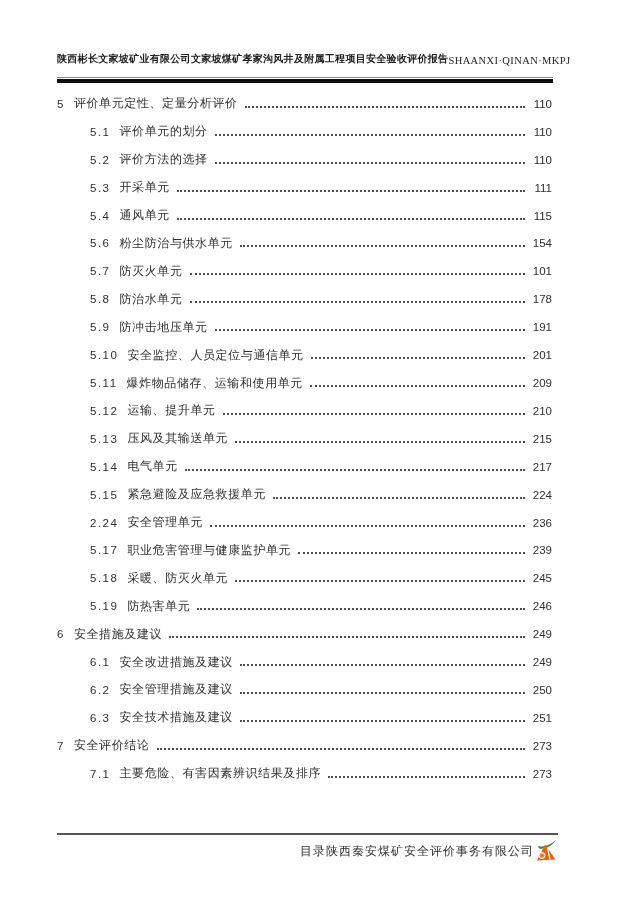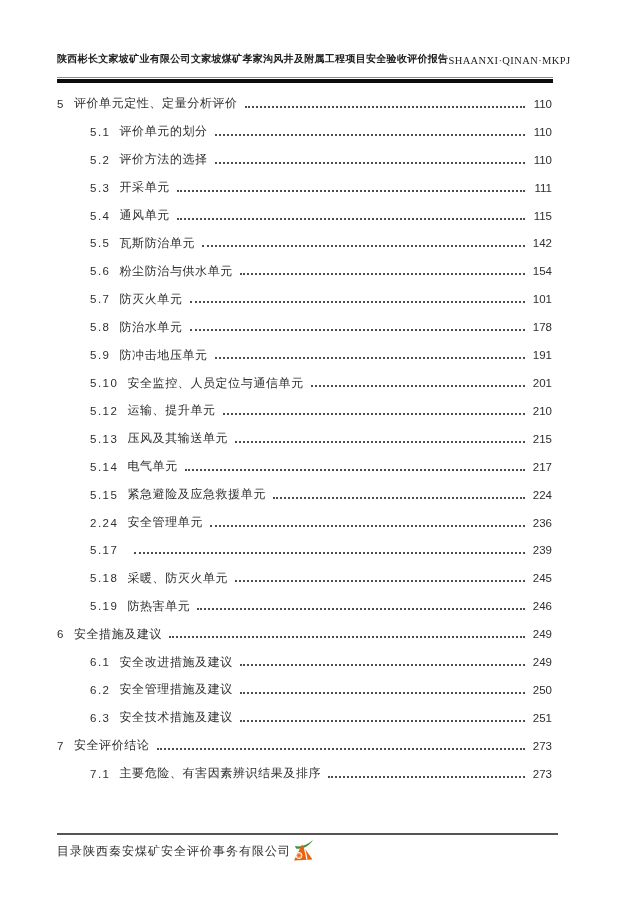--- a/index.html
+++ b/index.html
@@ -29,21 +29,21 @@
   .toc-row{height:27.92px;display:flex;align-items:center;font-size:12px;}
   .toc-row.lvl2{padding-left:33px;}
   .toc-num{margin-right:9px;font-size:11.5px;letter-spacing:1.5px;white-space:nowrap;}
   .toc-title{letter-spacing:0.6px;white-space:nowrap;}
   .toc-leader{flex:1;border-bottom:2px dotted #4d4d4d;margin:0 3px 0 7px;transform:translateY(3px);height:0;}
   .toc-page{font-size:11.5px;min-width:24px;text-align:right;white-space:nowrap;}
   
   .footer-rule{position:absolute;left:57px;top:833px;width:501px;height:2px;background:#555555;}
   .footer-row{
     position:absolute;left:57px;top:839px;width:501px;
-    display:flex;justify-content:flex-start;align-items:center;font-size:12px;
+    display:flex;justify-content:flex-end;align-items:center;font-size:12px;
   }
   .footer-left{letter-spacing:1px;}
   .footer-right{display:flex;align-items:center;gap:0;letter-spacing:1px;}
   .logo{width:24px;height:24px;display:block;}
 </style>
 </head>
 <body>
 
 <div class="header-row">
   <span class="header-title">陕西彬长文家坡矿业有限公司文家坡煤矿孝家沟风井及附属工程项目安全验收评价报告</span>
@@ -76,26 +76,20 @@
     <span class="toc-leader"></span>
     <span class="toc-page">111</span>
   </div>
     <div class="toc-row lvl2">
     <span class="toc-num">5.4</span>
     <span class="toc-title">通风单元</span>
     <span class="toc-leader"></span>
     <span class="toc-page">115</span>
   </div>
     <div class="toc-row lvl2">
-    <span class="toc-num">5.5</span>
-    <span class="toc-title">瓦斯防治单元</span>
-    <span class="toc-leader"></span>
-    <span class="toc-page">142</span>
-  </div>
-    <div class="toc-row lvl2">
     <span class="toc-num">5.6</span>
     <span class="toc-title">粉尘防治与供水单元</span>
     <span class="toc-leader"></span>
     <span class="toc-page">154</span>
   </div>
     <div class="toc-row lvl2">
     <span class="toc-num">5.7</span>
     <span class="toc-title">防灭火单元</span>
     <span class="toc-leader"></span>
     <span class="toc-page">101</span>
@@ -112,20 +106,26 @@
     <span class="toc-leader"></span>
     <span class="toc-page">191</span>
   </div>
     <div class="toc-row lvl2">
     <span class="toc-num">5.10</span>
     <span class="toc-title">安全监控、人员定位与通信单元</span>
     <span class="toc-leader"></span>
     <span class="toc-page">201</span>
   </div>
     <div class="toc-row lvl2">
+    <span class="toc-num">5.11</span>
+    <span class="toc-title">爆炸物品储存、运输和使用单元</span>
+    <span class="toc-leader"></span>
+    <span class="toc-page">209</span>
+  </div>
+    <div class="toc-row lvl2">
     <span class="toc-num">5.12</span>
     <span class="toc-title">运输、提升单元</span>
     <span class="toc-leader"></span>
     <span class="toc-page">210</span>
   </div>
     <div class="toc-row lvl2">
     <span class="toc-num">5.13</span>
     <span class="toc-title">压风及其输送单元</span>
     <span class="toc-leader"></span>
     <span class="toc-page">215</span>
@@ -143,20 +143,21 @@
     <span class="toc-page">224</span>
   </div>
     <div class="toc-row lvl2">
     <span class="toc-num">2.24</span>
     <span class="toc-title">安全管理单元</span>
     <span class="toc-leader"></span>
     <span class="toc-page">236</span>
   </div>
     <div class="toc-row lvl2">
     <span class="toc-num">5.17</span>
+    <span class="toc-title">职业危害管理与健康监护单元</span>
     <span class="toc-leader"></span>
     <span class="toc-page">239</span>
   </div>
     <div class="toc-row lvl2">
     <span class="toc-num">5.18</span>
     <span class="toc-title">采暖、防灭火单元</span>
     <span class="toc-leader"></span>
     <span class="toc-page">245</span>
   </div>
     <div class="toc-row lvl2">

